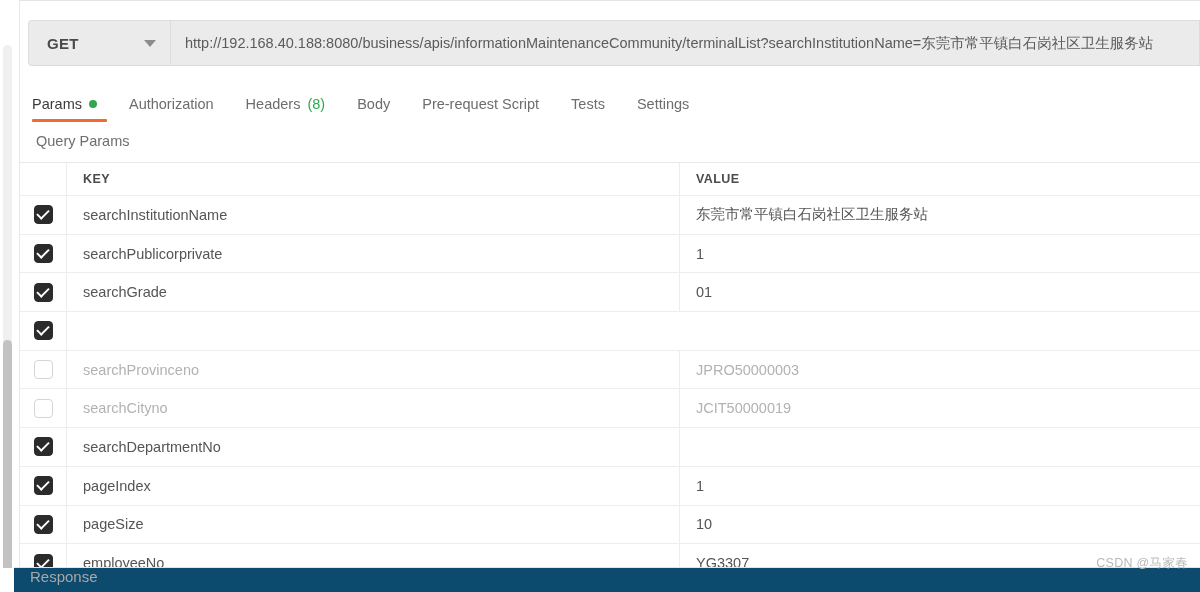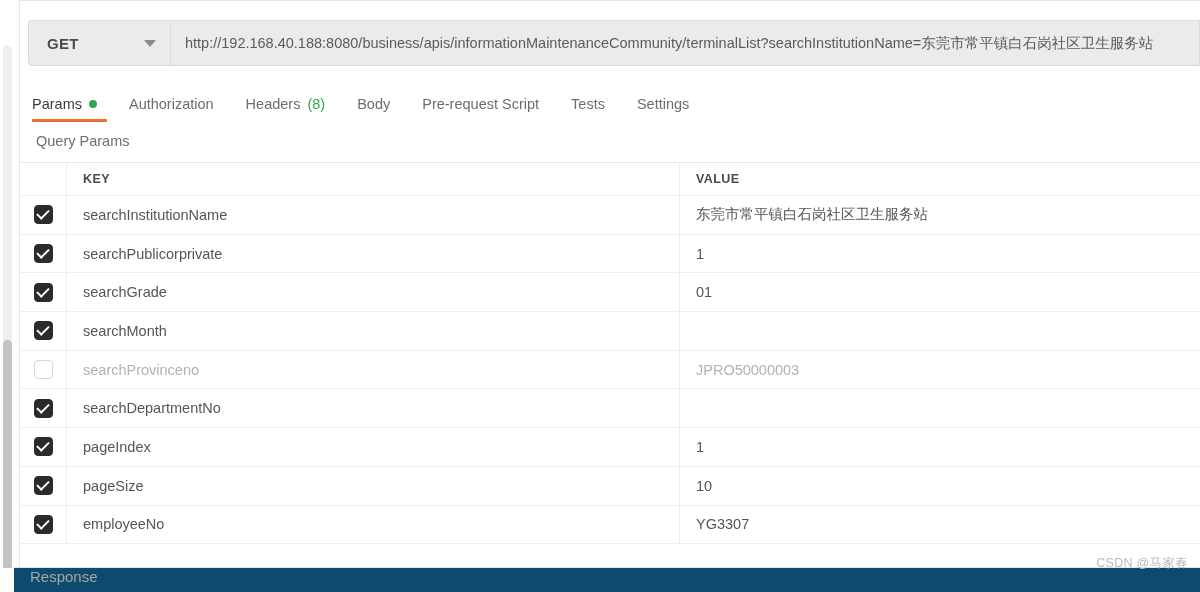--- a/index.html
+++ b/index.html
@@ -393,37 +393,45 @@
       <span class="value-text">01</span>
     </div>
   </div>
 
   <div class="prow">
     <div class="cell-check">
       <span class="cb on">
           <span class="tick"></span>
         </span>
     </div>
-    <div class="cell-key">
-      <span class="key-text">searchMonth</span>
-    </div>
   </div>
 
   <div class="prow disabled">
     <div class="cell-check">
       <span class="cb off"></span>
     </div>
     <div class="cell-key">
       <span class="key-text">searchProvinceno</span>
     </div>
     <div class="cell-value">
       <span class="value-text">JPRO50000003</span>
     </div>
   </div>
 
+  <div class="prow disabled">
+    <div class="cell-check">
+      <span class="cb off"></span>
+    </div>
+    <div class="cell-key">
+      <span class="key-text">searchCityno</span>
+    </div>
+    <div class="cell-value">
+      <span class="value-text">JCIT50000019</span>
+    </div>
+  </div>
 
   <div class="prow">
     <div class="cell-check">
       <span class="cb on">
           <span class="tick"></span>
         </span>
     </div>
     <div class="cell-key">
       <span class="key-text">searchDepartmentNo</span>
     </div>

